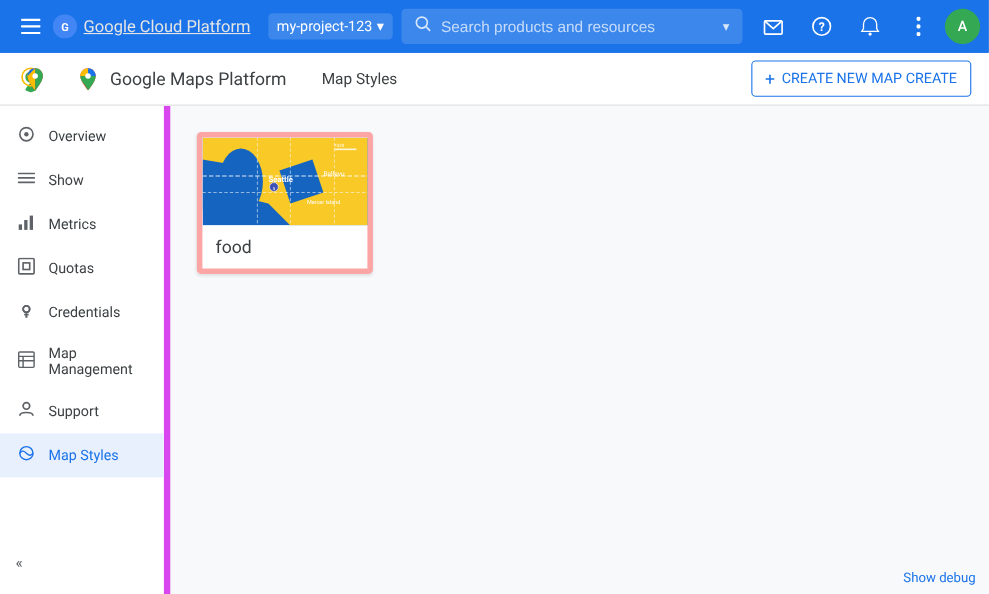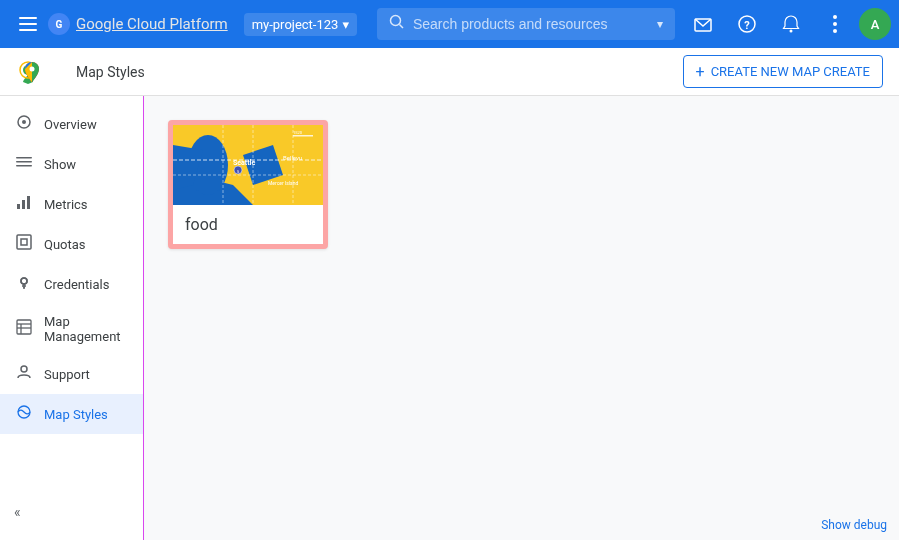--- a/index.html
+++ b/index.html
@@ -34,21 +34,21 @@
       white-space: nowrap;
       text-decoration: underline;
     }
     .header-project {
       background: rgba(255,255,255,0.15);
       border-radius: 4px;
       padding: 4px 8px;
       font-size: 13px; color: white;
       display: flex; align-items: center; gap: 4px;
       cursor: pointer;
-      margin-right: 20px;
+      margin-right: 8px;
     }
     .header-search {
       flex: 1;
       background: rgba(255,255,255,0.15);
       border-radius: 4px;
       height: 32px;
       display: flex; align-items: center;
       padding: 0 12px;
       max-width: 500px;
       margin: 0 auto;
@@ -116,23 +116,23 @@
 
     
     .main-layout {
       position: fixed;
       top: 96px; left: 0; right: 0; bottom: 0;
       display: flex;
     }
 
     
     .sidebar {
-      width: 144px;
+      width: 155px;
       background: white;
-      border-right: 1px solid #d946ef;
+      border-right: 6px solid #d946ef;
       overflow-y: auto;
       flex-shrink: 0;
       padding: 8px 0;
     }
     .sidebar-item {
       display: flex; align-items: center; gap: 12px;
       padding: 10px 16px;
       cursor: pointer;
       font-size: 13px; color: #3c4043;
       border-radius: 0;
@@ -281,20 +281,30 @@
     <svg width="24" height="24" viewBox="0 0 24 24" style="margin-left:-28px">
       <path d="M12 2C8.13 2 5 5.13 5 9c0 5.25 7 13 7 13s7-7.75 7-13c0-3.87-3.13-7-7-7z" fill="#ea4335"></path>
       <path d="M12 2C8.13 2 5 5.13 5 9c0 5.25 7 13 7 13" fill="#fbbc04"></path>
       <path d="M12 2C15.87 2 19 5.13 19 9c0 5.25-7 13-7 13" fill="#34a853"></path>
       <circle cx="12" cy="9" r="2.5" fill="white"></circle>
 
       <path d="M5 9 C5 5.13 8.13 2 12 2" fill="#1a73e8" stroke="none"></path>
     </svg>
   </div>
 
+  <div style="display:flex; align-items:center; gap:8px; margin-right:24px;">
+    <svg width="24" height="24" viewBox="0 0 24 24">
+      <path d="M12 2C8.13 2 5 5.13 5 9c0 5.25 7 13 7 13s7-7.75 7-13c0-3.87-3.13-7-7-7z" fill="#ea4335"></path>
+      <path d="M5 9C5 5.13 8.13 2 12 2L12 9z" fill="#fbbc04"></path>
+      <path d="M12 2L12 9L19 9C19 5.13 15.87 2 12 2z" fill="#1a73e8"></path>
+      <path d="M12 9L5 9C5 12 7 15 9 17L12 22s7-7.75 7-13H12z" fill="#34a853"></path>
+      <circle cx="12" cy="9" r="2.5" fill="white"></circle>
+    </svg>
+    <span class="sub-header-title">Google Maps Platform</span>
+  </div>
 
   <div class="sub-header-nav">
     <span class="nav-item">Map Styles</span>
   </div>
 
   <div class="create-btn">
     <span class="create-btn-icon">+</span>
     <span>CREATE NEW MAP CREATE</span>
   </div>
 </div>

